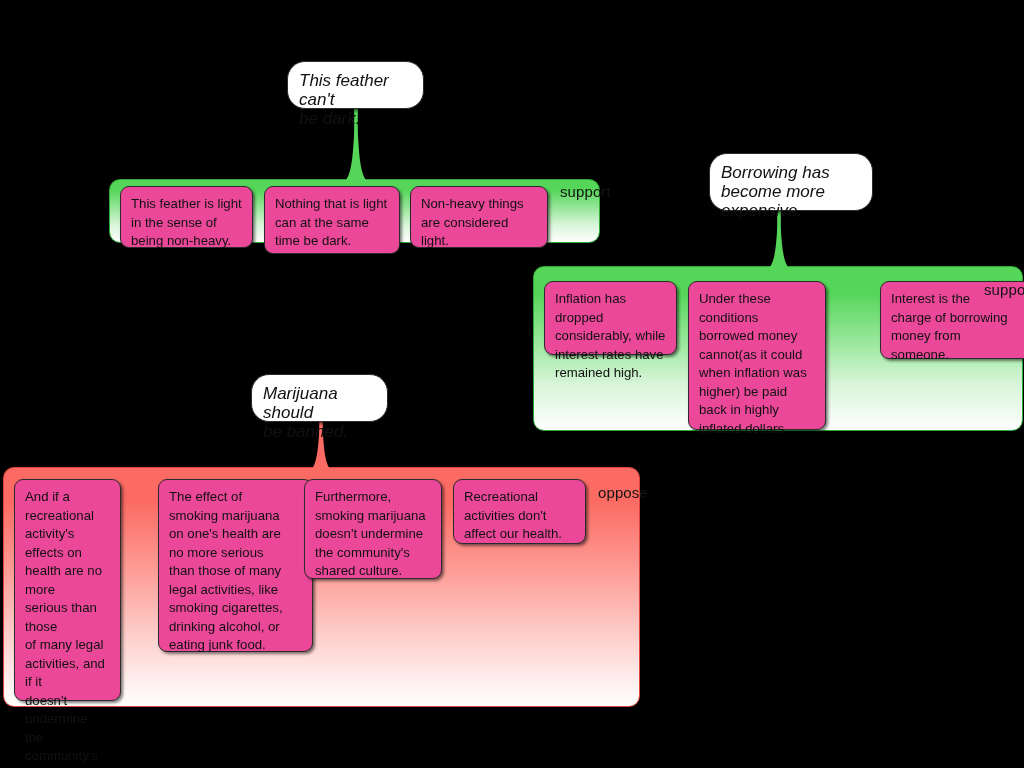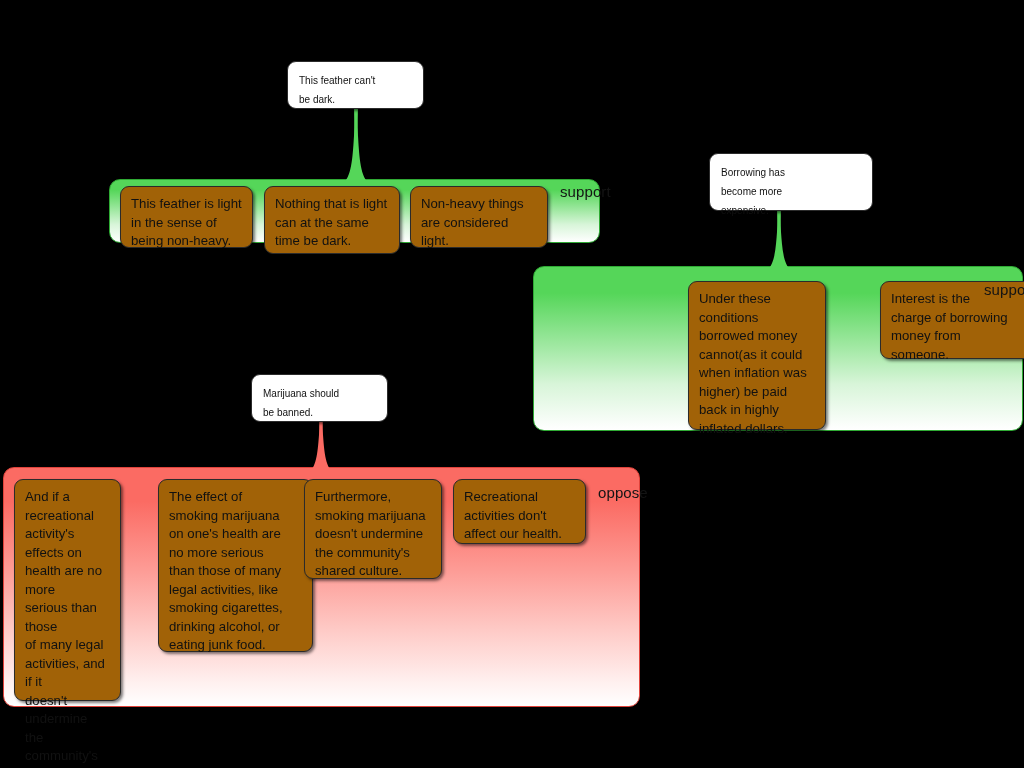--- a/index.html
+++ b/index.html
@@ -23,35 +23,36 @@
     height: 768px;
     background: #000000;
   }
 
   
   .claim-box {
     position: absolute;
     box-sizing: border-box;
     background: #ffffff;
     border: 1.4px solid #2b2b2b;
-    border-radius: 9px;
+    border-radius: 18px;
     padding: 9px 12px 9px 11px;
-    font-size: 10px;
+    font-size: 17px;
     line-height: 19px;
     color: #111111;
     box-shadow: 2px 2px 3px rgba(0,0,0,0.55);
     white-space: pre-line;
     z-index: 6;
+    font-style: italic;
   }
 
   
   .premise-box {
     position: absolute;
     box-sizing: border-box;
-    background: #a16207;
+    background: #ec4899;
     border: 1.4px solid #2b2b2b;
     border-radius: 9px;
     padding: 8px 10px 8px 10px;
     font-size: 13.2px;
     line-height: 18.5px;
     color: #111111;
     box-shadow: 2px 2px 3px rgba(0,0,0,0.5);
     white-space: pre-line;
     z-index: 5;
   }
@@ -122,20 +123,25 @@
   <div class="stem" style="left:764px; top:207px; width:30px; height:63px;">
     <svg width="30" height="63" viewBox="0 0 30 63">
       <path d="M3,63 C11,58 12,38 13,25 C13.4,15 13.2,7 13,0 L17,0 C16.8,7 16.6,15 17,25 C18,38 19,58 27,63 Z" fill="#55d659"></path>
     </svg>
   </div>
 
   <div class="claim-box" style="left:709px; top:153px; width:164px; height:58px;">Borrowing has
 become more
 expensive.</div>
 
+  <div class="premise-box" style="left:544px; top:281px; width:133px; height:74px;">Inflation has
+dropped
+considerably, while
+interest rates have
+remained high.</div>
   <div class="premise-box" style="left:688px; top:281px; width:138px; height:149px;">Under these
 conditions
 borrowed money
 cannot(as it could
 when inflation was
 higher) be paid
 back in highly
 inflated dollars.</div>
   <div class="premise-box" style="left:880px; top:281px; width:159px; height:78px;">Interest is the
 charge of borrowing

